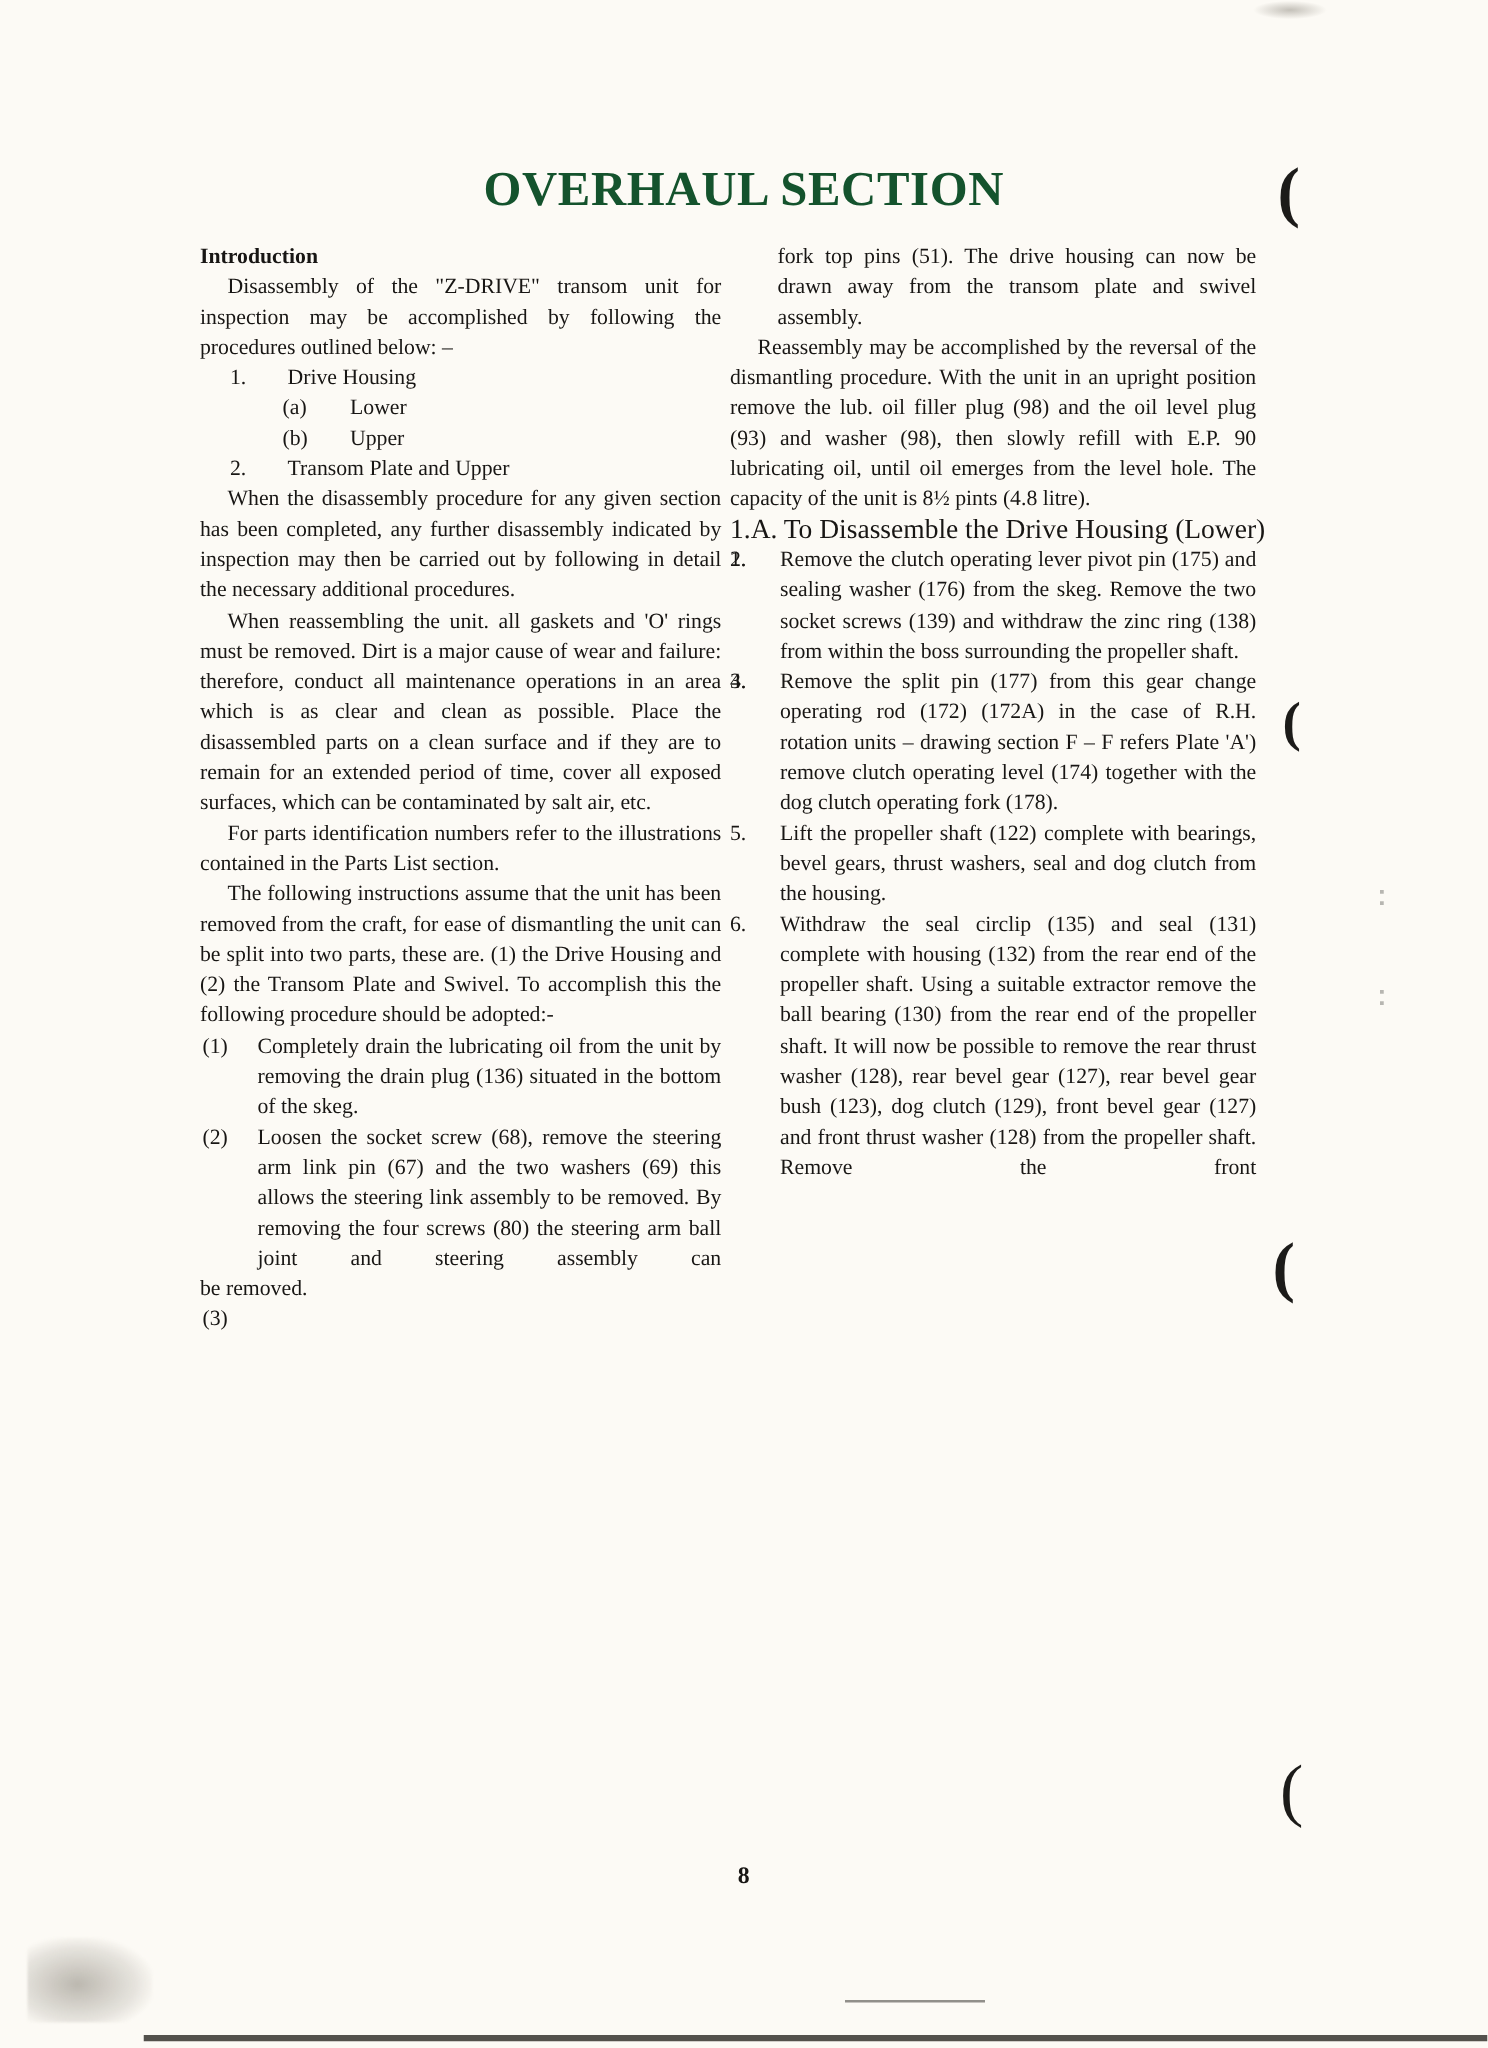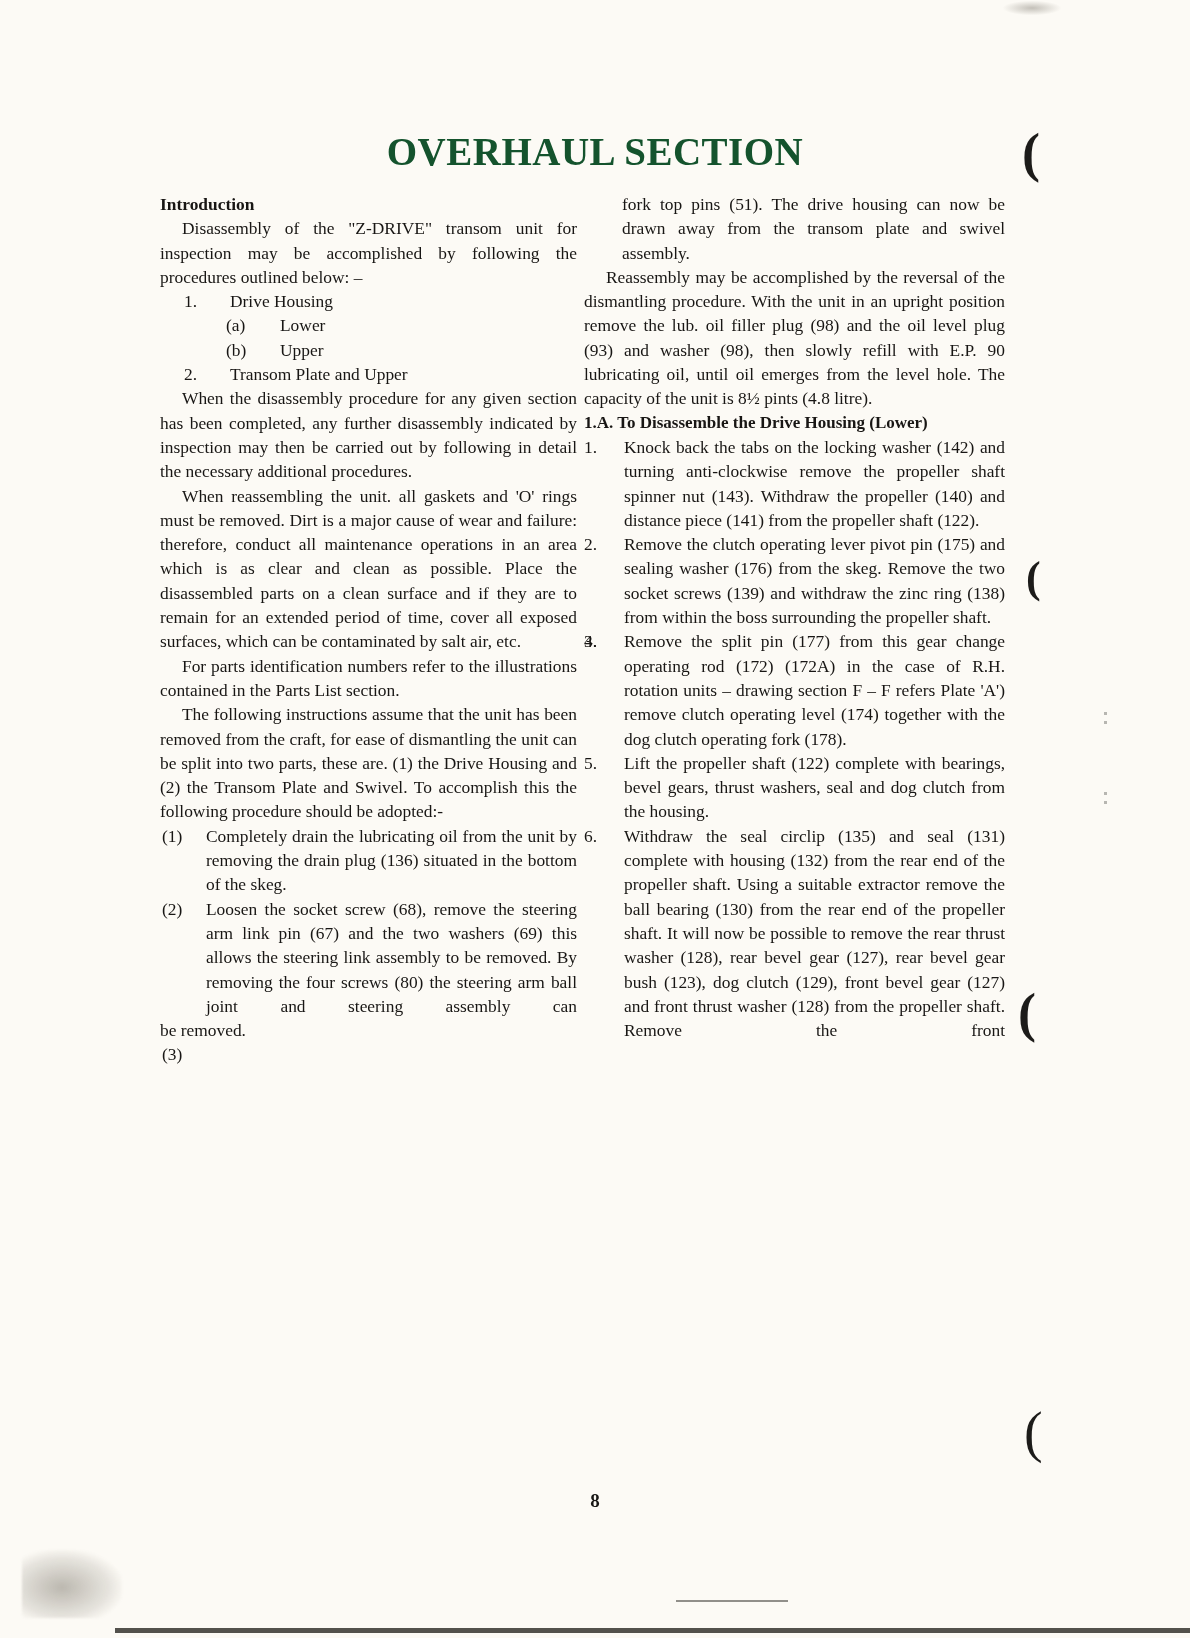--- a/index.html
+++ b/index.html
@@ -20,21 +20,21 @@
   .col {
     position: absolute; top: 192px;
     font-size: 17.4px; line-height: 24.3px;
     text-align: justify;
   }
   .col-left  { left: 160px; width: 417px; }
   .col-right { left: 584px; width: 421px; }
   p { margin: 0; }
   .indent { text-indent: 22px; }
   .subhead { font-weight: bold; }
-  .rhead { font-weight: bold; font-size: 17px; white-space: nowrap; }
+  .rhead { font-weight: normal; font-size: 22px; white-space: nowrap; }
   .oline { position: relative; }
   .l1 { padding-left: 70px; }
   .l1 .onum { position: absolute; left: 24px; }
   .l2 { padding-left: 120px; }
   .l2 .onum { position: absolute; left: 66px; }
   .step { position: relative; padding-left: 46px; }
   .step .snum { position: absolute; left: 2px; }
   .rstep { position: relative; padding-left: 40px; }
   .rstep .snum { position: absolute; left: 0; }
   .outdent { padding-left: 0; }
@@ -112,21 +112,20 @@
     </div>
   </div>
 
   <div class="col col-right">
     <p class="cont">fork top pins (51). The drive housing can now be drawn away from the transom plate and swivel assembly.</p>
     <p class="indent">Reassembly may be accomplished by the reversal of the dismantling procedure. With the unit in an upright position remove the lub. oil filler plug (98) and the oil level plug (93) and washer (98), then slowly refill with E.P. 90 lubricating oil, until oil emerges from the level hole. The capacity of the unit is 8½ pints (4.8 litre).</p>
     <div class="rhead">1.A. To Disassemble the Drive Housing (Lower)</div>
 
     <div class="rstep">
       <span class="snum">1.</span>
-      <span class="stext">Knock back the tabs on the locking washer (142) and turning anti-clockwise remove the propeller shaft spinner nut (143). Withdraw the propeller (140) and distance piece (141) from the propeller shaft (122).</span>
     </div>
     <div class="rstep">
       <span class="snum">2.</span>
       <span class="stext">Remove the clutch operating lever pivot pin (175) and sealing washer (176) from the skeg. Remove the two socket screws (139) and withdraw the zinc ring (138) from within the boss surrounding the propeller shaft.</span>
     </div>
     <div class="rstep">
       <span class="snum">3.</span>
     </div>
     <div class="rstep">
       <span class="snum">4.</span>

